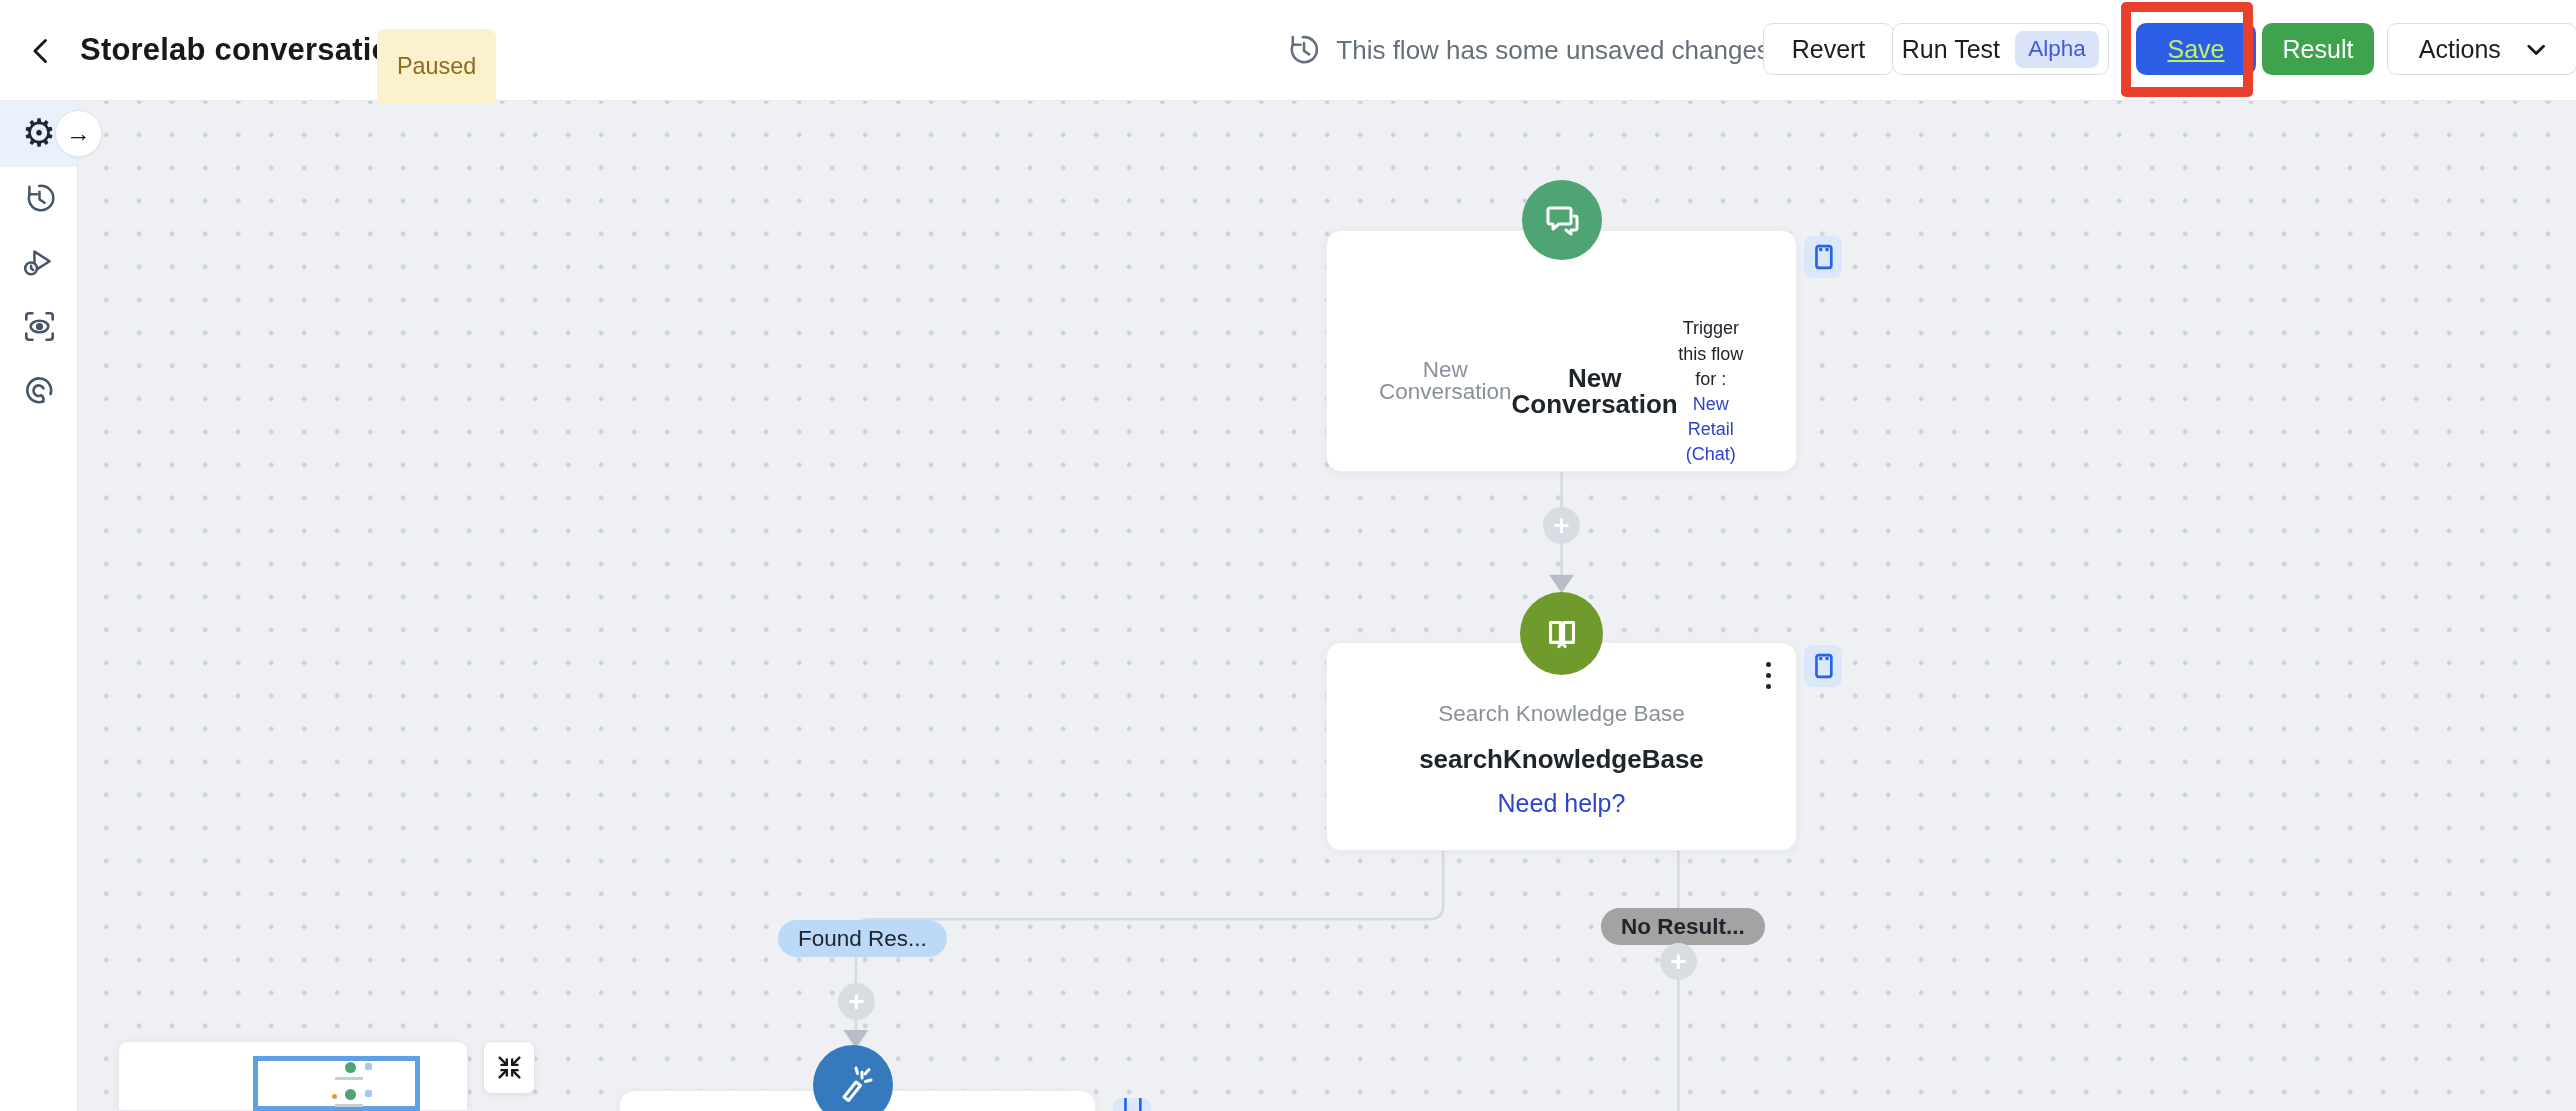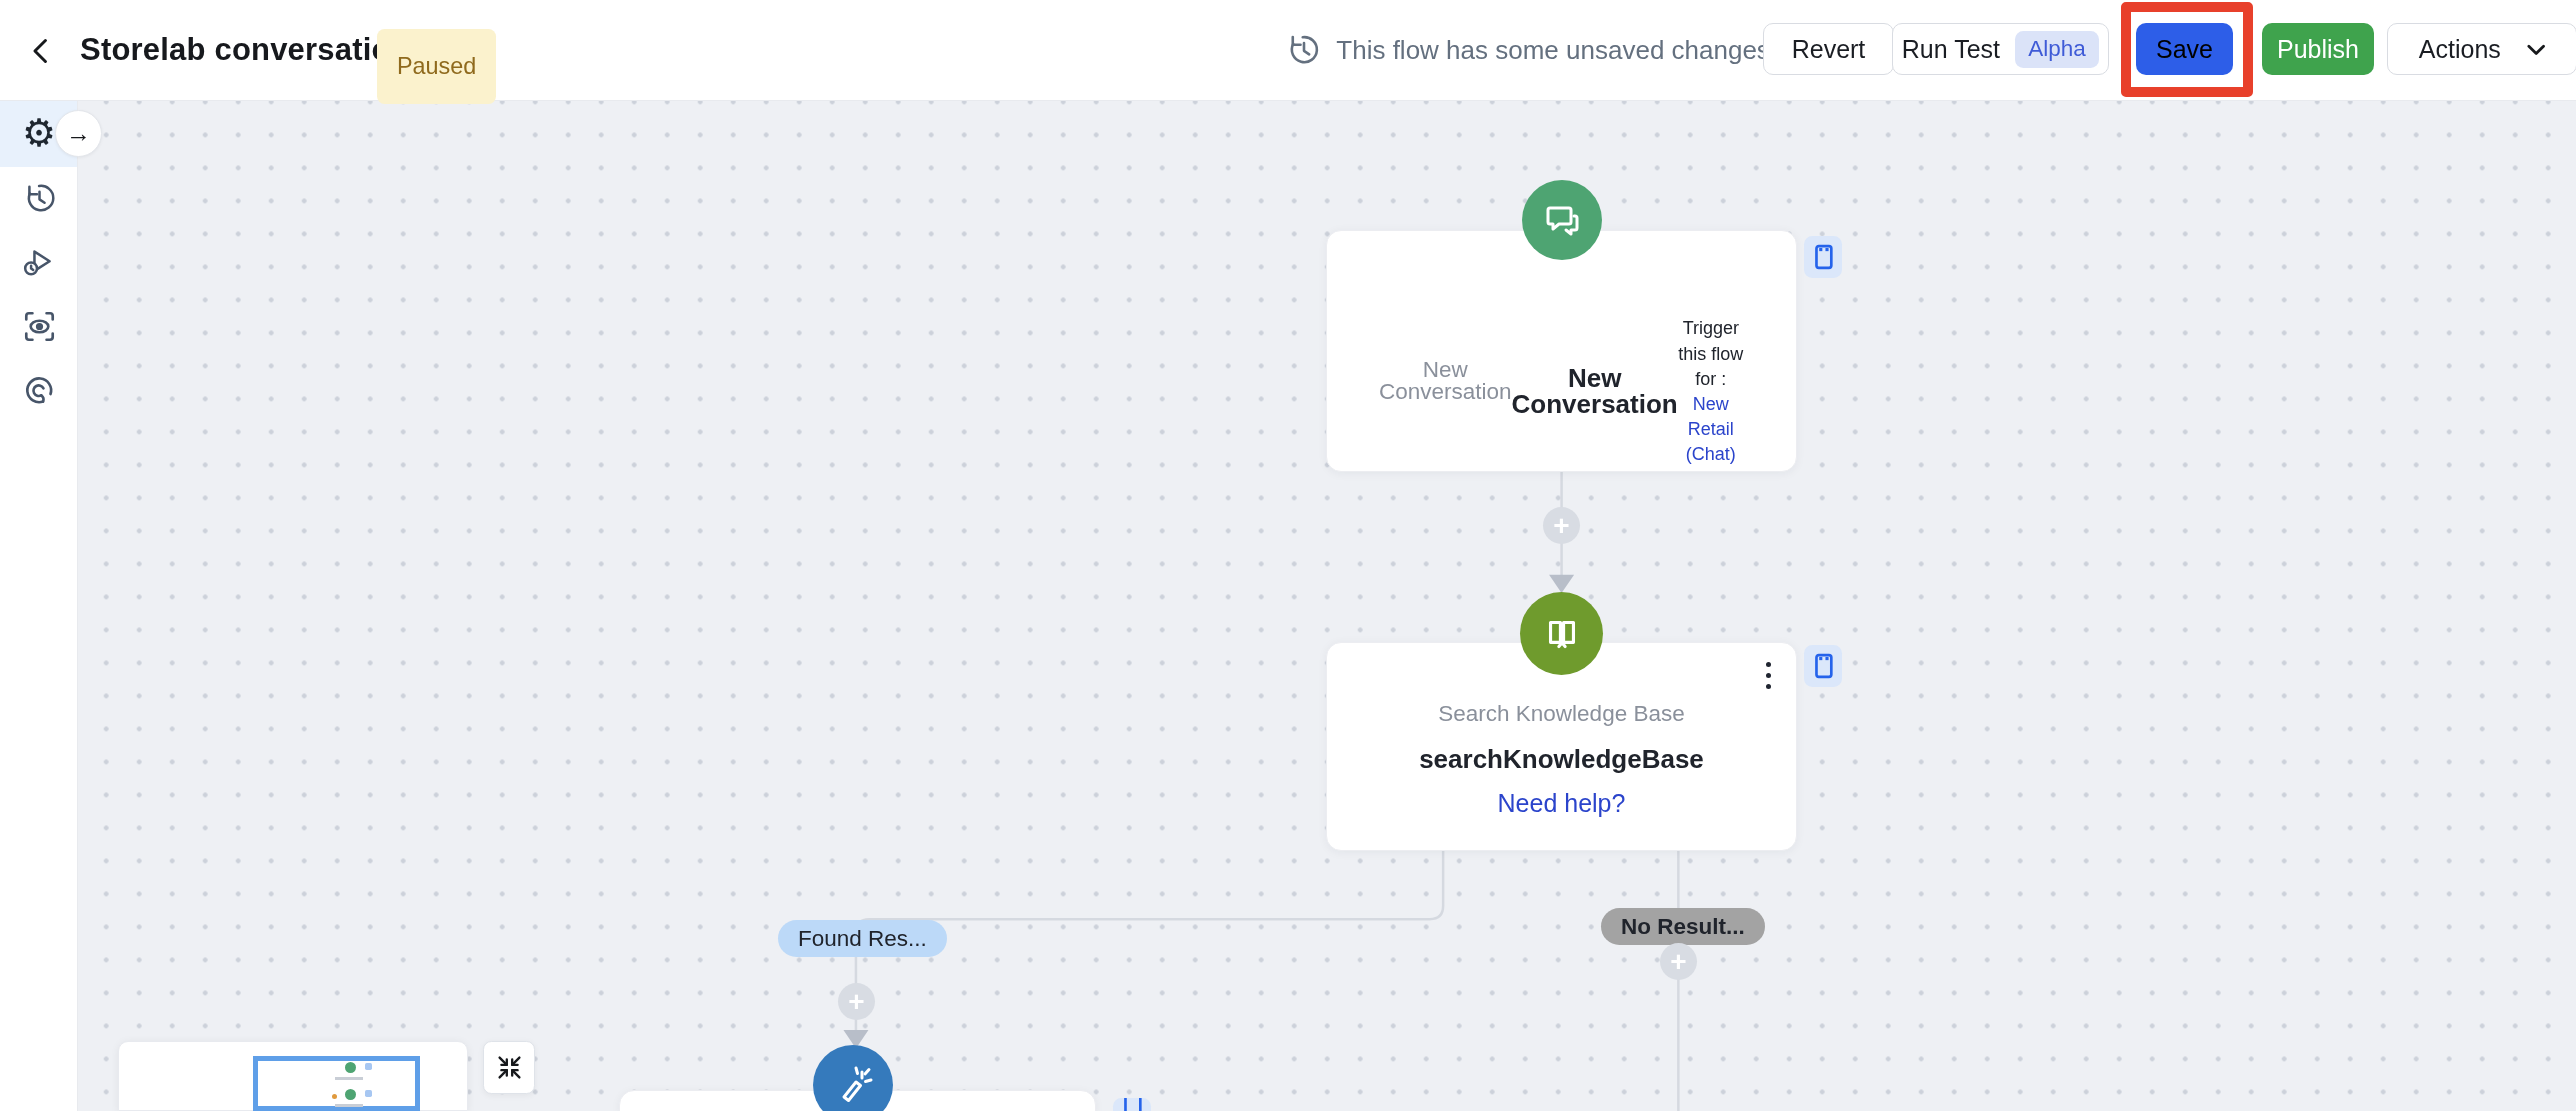--- a/index.html
+++ b/index.html
@@ -17,21 +17,21 @@
     color:#8f6a1d;font-size:23.4px;border-radius:7.5px;display:flex;align-items:center;}
   .unsaved-wrap{left:1285px;top:0;height:100px;display:flex;align-items:center;gap:13.3px;}
   .unsaved-text{font-size:26px;color:#64707f;}
   .tb-btn{top:23.4px;height:52px;border-radius:10px;display:flex;align-items:center;
     justify-content:center;font-size:25px;font-weight:500;color:#1a1d23;background:#fff;
     border:1.7px solid #d9dce2;box-sizing:border-box;cursor:pointer;}
   .btn-revert{left:1763px;width:131px;}
   .btn-runtest{left:1892px;width:217px;gap:15px;}
   .alpha-badge{height:37px;padding:0 13.3px;border-radius:8.3px;background:#dbe3f8;
     color:#3f5bd7;font-size:22.5px;display:flex;align-items:center;}
-  .btn-save{left:2136px;width:97px;background:#2d5ee8;border:none;color:#000000;z-index:22;}
+  .btn-save{left:2136px;width:120px;background:#2d5ee8;border:none;color:#bef264;z-index:22;text-decoration:underline;}
   .save-highlight{left:2121px;top:1.7px;width:132px;height:95px;border:10px solid #e8402b;
     border-radius:5px;box-sizing:border-box;z-index:30;pointer-events:none;}
   .btn-publish{left:2262px;width:112px;background:#3fa34d;border:none;color:#ffffff;}
   .btn-actions{left:2387px;width:190px;gap:26px;}
 
   
   .sidebar{left:0;top:100px;width:78px;height:1011px;background:#ffffff;
     border-right:1.7px solid #e8eaee;box-sizing:border-box;z-index:10;}
   .side-sel{left:0;top:100px;width:77px;height:67px;background:#e8f1fc;z-index:11;}
   .side-item{left:14px;width:50px;height:50px;display:flex;align-items:center;
@@ -286,20 +286,20 @@
   <span class="unsaved-text">This flow has some unsaved changes.</span>
 </div>
 
 <button class="abs tb-btn btn-revert" style="z-index:21;">Revert</button>
 <button class="abs tb-btn btn-runtest" style="z-index:21;">
   <span>Run Test</span>
   <span class="alpha-badge">Alpha</span>
 </button>
 <button class="abs tb-btn btn-save">Save</button>
 <div class="abs save-highlight"></div>
-<button class="abs tb-btn btn-publish" style="z-index:21;">Publish</button>
+<button class="abs tb-btn btn-publish" style="z-index:21;">Result</button>
 <button class="abs tb-btn btn-actions" style="z-index:21;">
   <span>Actions</span>
   <svg width="18.4" height="11.7" viewBox="0 0 20 12">
     <path d="M2 2 L10 10 L18 2" stroke="#17191c" stroke-width="3" fill="none" stroke-linecap="round" stroke-linejoin="round"></path>
   </svg>
 </button>
 
 
 </body></html>

